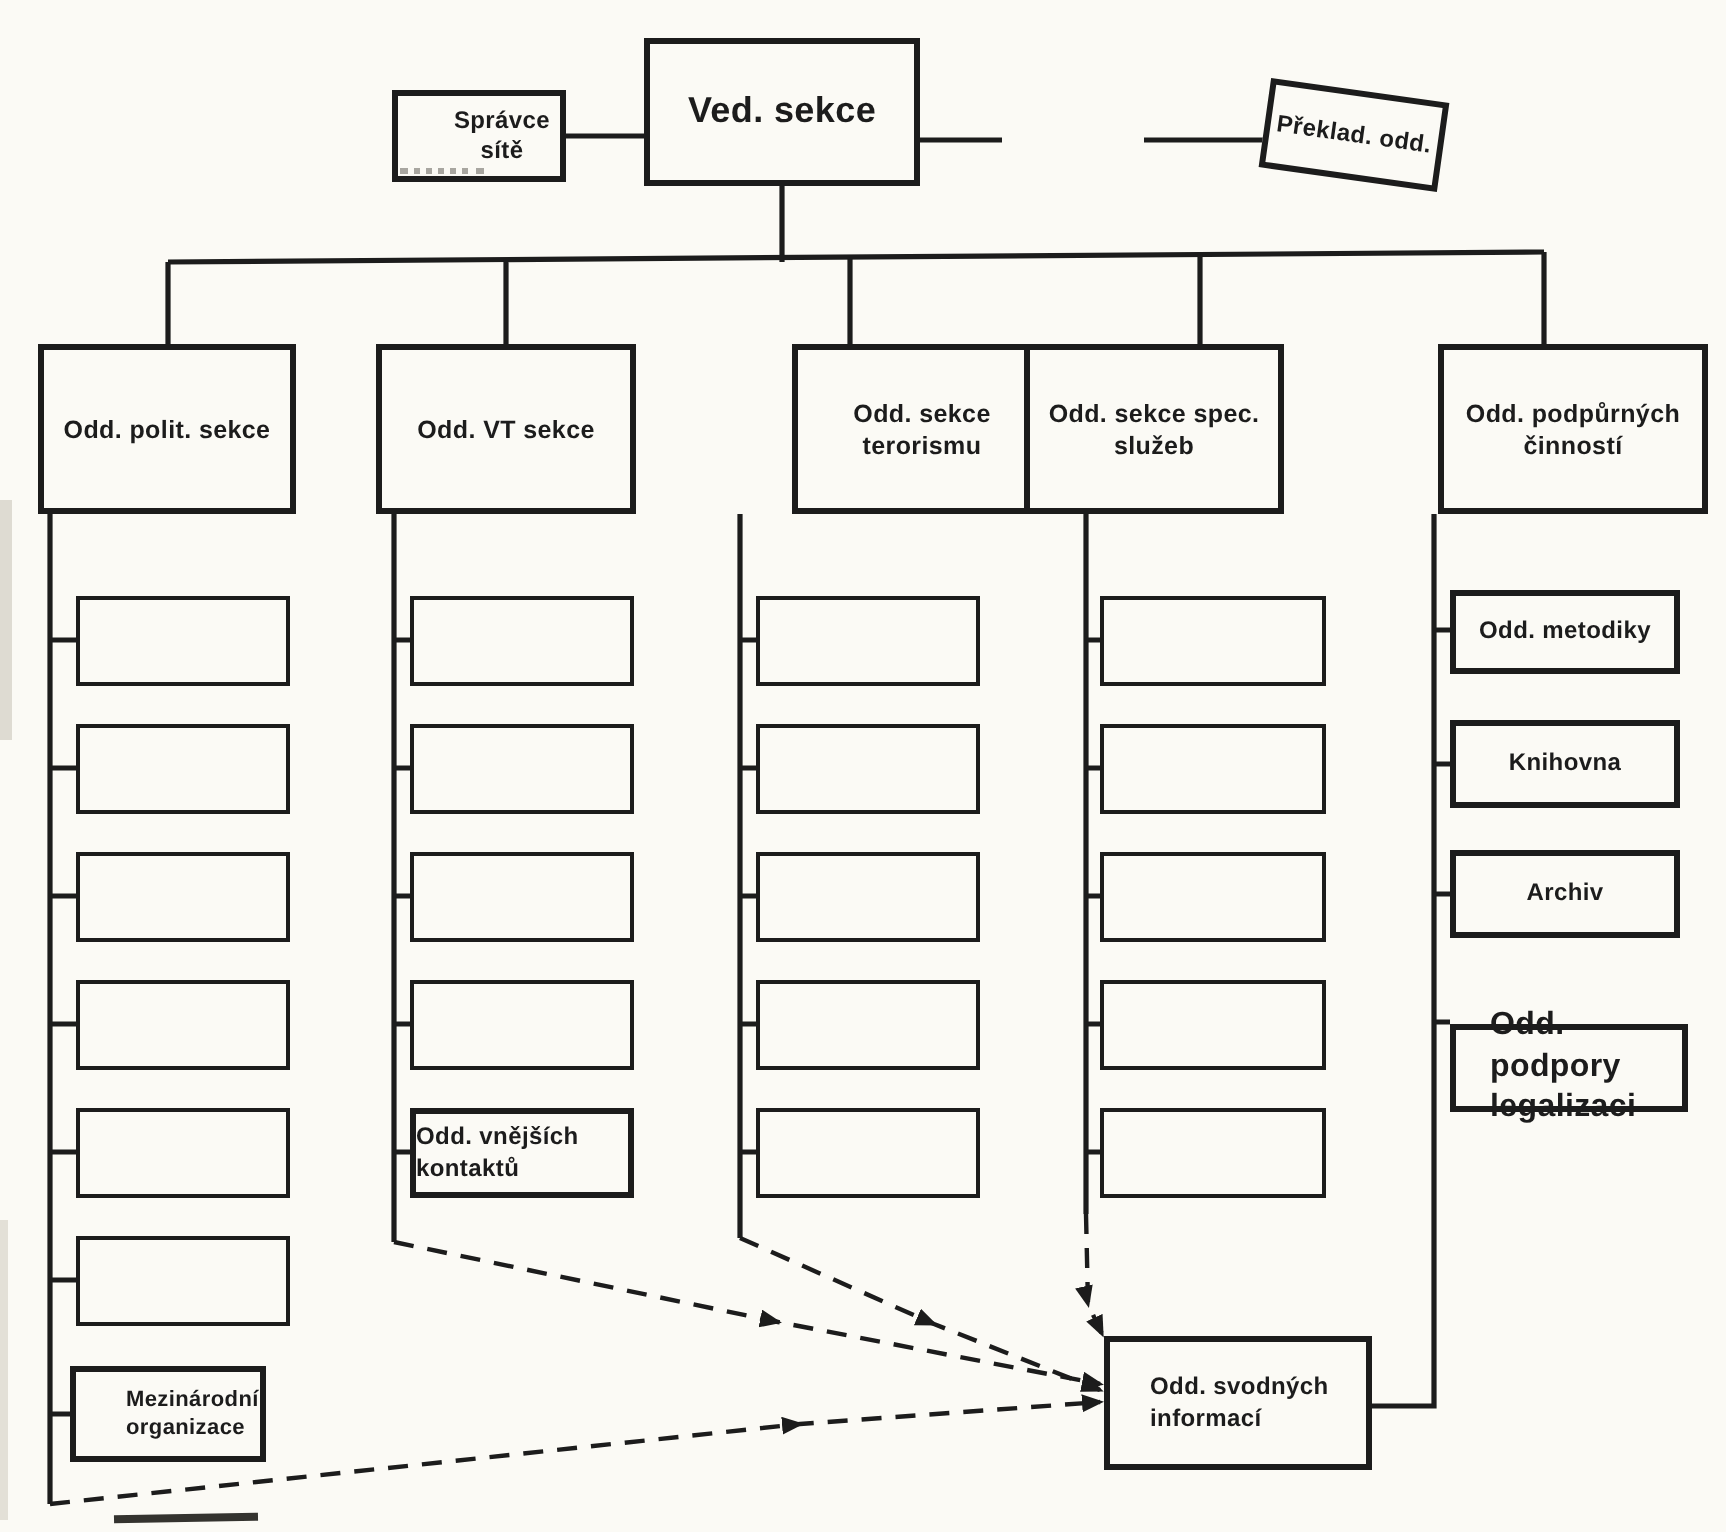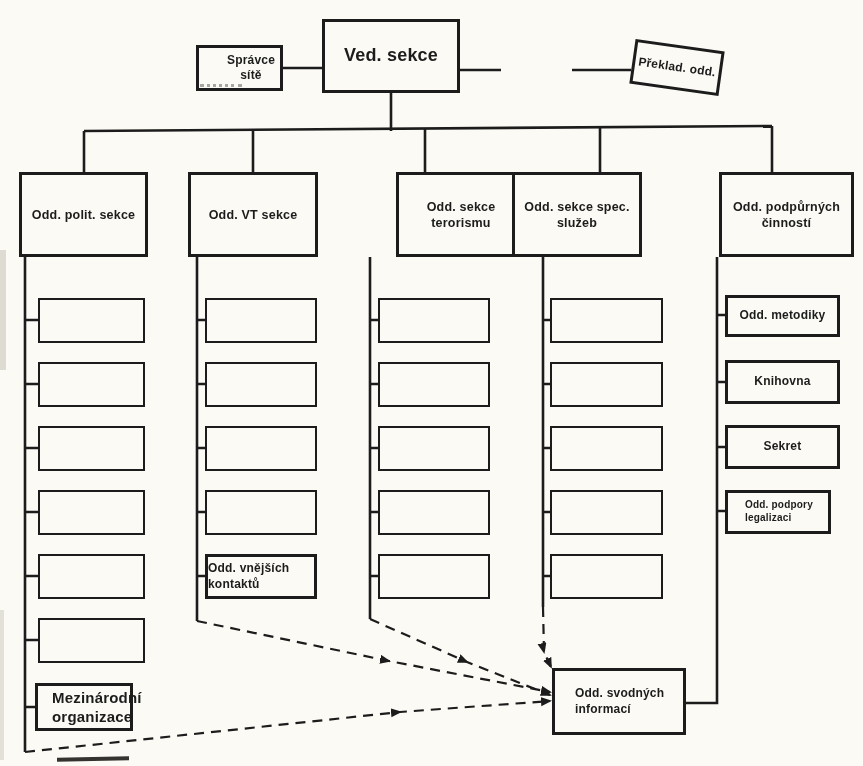--- a/index.html
+++ b/index.html
@@ -119,27 +119,27 @@
   <div class="stack" style="left:550px;top:298px;--bw:113px;">
       <div class="ebox"></div>
       <div class="ebox"></div>
       <div class="ebox"></div>
       <div class="ebox"></div>
       <div class="ebox"></div>
     </div>
 
   <div class="bx leftal" style="left:205px;top:554px;width:112px;height:45px;font-size:12px;">Odd. vnějších
 kontaktů</div>
-  <div class="bx leftal" style="left:35px;top:683px;width:98px;height:48px;font-size:15px;padding-left:14px;">Mezinárodní
+  <div class="bx leftal" style="left:35px;top:683px;width:98px;height:48px;font-size:11px;padding-left:25px;">Mezinárodní
 organizace</div>
 
   <div class="bx" style="left:725px;top:295px;width:115px;height:42px;font-size:12px;">Odd. metodiky</div>
   <div class="bx" style="left:725px;top:360px;width:115px;height:44px;font-size:12px;">Knihovna</div>
-  <div class="bx" style="left:725px;top:425px;width:115px;height:44px;font-size:12px;">Sekret</div>
-  <div class="bx leftal" style="left:725px;top:490px;width:106px;height:44px;font-size:10px;padding-left:17px;">Odd. podpory
+  <div class="bx" style="left:725px;top:425px;width:115px;height:44px;font-size:12px;">Archiv</div>
+  <div class="bx leftal" style="left:725px;top:512px;width:119px;height:44px;font-size:16px;padding-left:17px;">Odd. podpory
 legalizaci</div>
 
   <div class="bx leftal" style="left:552px;top:668px;width:134px;height:67px;font-size:12px;padding-left:20px;">Odd. svodných
 informací</div>
 
   <div class="artifact" style="left:200px;top:84px;width:42px;border-top:3px dotted #8d8b84;opacity:.75;"></div>
   <div class="artifact" style="left:0;top:250px;width:6px;height:120px;background:#dedbd2;"></div>
   <div class="artifact" style="left:0;top:610px;width:4px;height:150px;background:#e3e0d7;"></div>
   <div class="artifact" style="left:57px;top:757px;width:72px;height:4px;background:#34332f;transform:rotate(-1deg);"></div>
 

